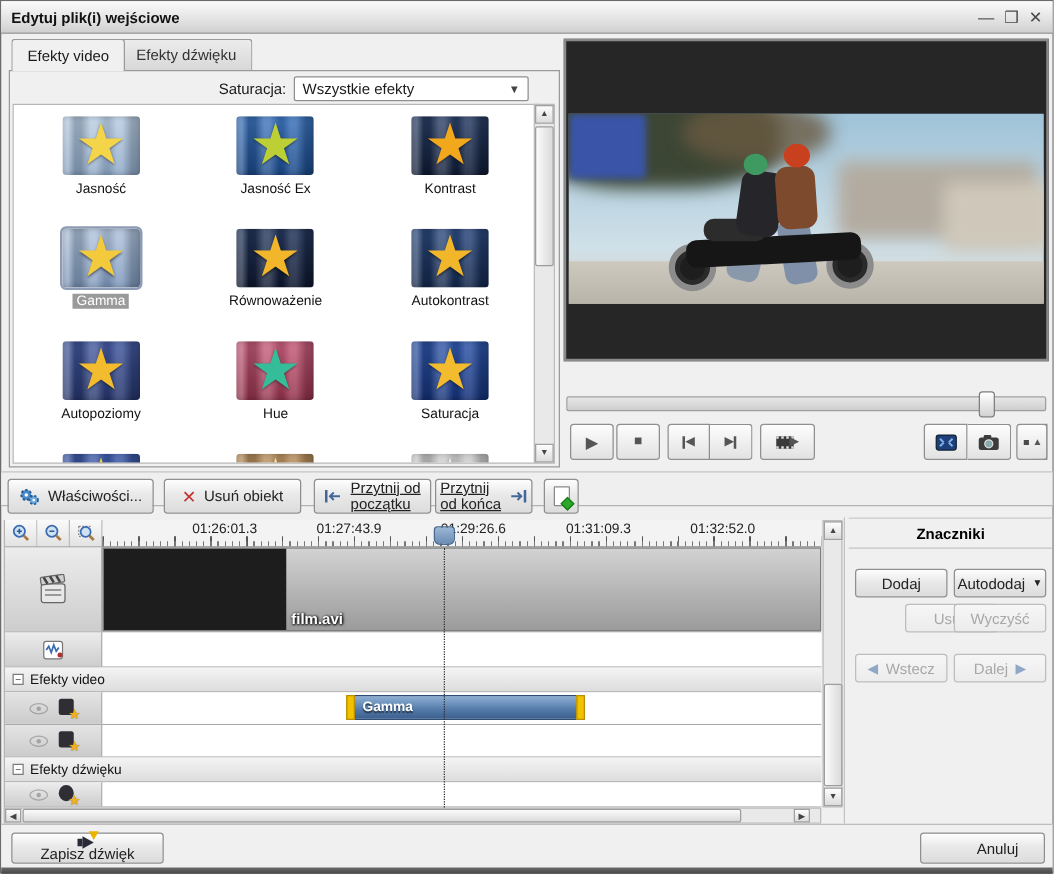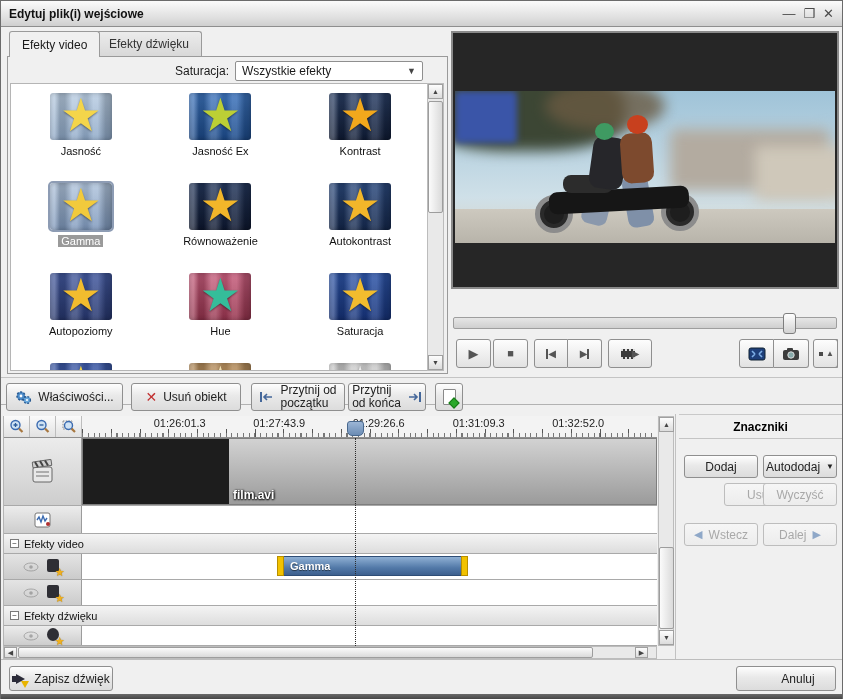--- a/index.html
+++ b/index.html
@@ -71,21 +71,21 @@
   .glyph{font-size:13px;color:#555;line-height:1;}
   .bar{display:inline-block;width:2px;height:10px;background:#555;}
   
   #toolbar{position:absolute;left:0;top:376px;width:100%;height:28px;background:#efefef;border-top:1px solid #c4c4c4;border-bottom:1px solid #b2b2b2;}
   #toolbar .btn{position:absolute;top:5px;height:28px;font-size:12px;}
   #btn-props{left:5px;width:117px;}
   #btn-del{left:130px;width:110px;}
   #btn-trim-start{left:250px;width:94px;font-size:11px;line-height:1.1;}
   #btn-trim-end{left:347px;width:78px;font-size:11px;line-height:1.1;}
   #btn-doc{left:434px;width:28px;}
-  .two-line{display:flex;flex-direction:column;align-items:flex-start;text-align:center;}
+  .two-line{display:flex;flex-direction:column;align-items:flex-start;text-align:center;text-decoration:underline;}
   .gear-icon,.x-icon{flex:none;}
   .x-icon{color:#c23030;font-weight:bold;font-size:14px;}
   .page-icon{position:relative;width:13px;height:16px;background:#fff;border:1px solid #8a8a8a;border-radius:1px;}
   .page-icon .diamond{position:absolute;right:-3px;bottom:-3px;width:8px;height:8px;background:#2aa82a;border:1px solid #177a17;transform:rotate(45deg);}
   
   #timeline{position:absolute;left:2px;top:415px;width:654px;height:243px;border-left:1px solid #b5b5b5;}
   .tl-row{position:relative;width:100%;display:flex;border-bottom:1px solid #a9a9a9;}
   .icon-col{width:78px;flex:none;background:linear-gradient(#ececec,#cdcdcd);border-right:1px solid #9c9c9c;display:flex;align-items:center;justify-content:center;gap:8px;}
   #ruler-row{height:22px;border-bottom:1px solid #8f8f8f;background:#f3f3f3;}
   #zoom-btns{width:78px;flex:none;display:flex;}
@@ -130,21 +130,21 @@
   #mk-auto{left:84px;top:40px;width:74px;}
   #mk-del{left:5px;top:68px;width:74px;margin-left:40px;}
   #mk-clear{left:84px;top:68px;width:74px;}
   #mk-back{left:5px;top:108px;width:74px;}
   #mk-next{left:84px;top:108px;width:74px;}
   .nav-arrow{color:#8fa8c8;font-size:11px;}
   #tl-divider{position:absolute;left:674px;top:413px;width:1px;height:245px;background:#c2c2c2;}
   
   #footer{position:absolute;left:0;top:658px;width:100%;height:37px;border-top:1px solid #bdbdbd;background:#f0f0f0;}
   #footer .btn{position:absolute;top:6px;height:25px;}
-  #btn-save-audio{left:8px;width:104px;}
+  #btn-save-audio{left:8px;width:122px;flex-direction:column;}
   #btn-save-images{left:136px;width:113px;}
   #btn-ok{left:628px;width:100px;}
   #btn-cancel{left:735px;width:100px;padding-left:24px;}
   #bottom-edge{position:absolute;left:0;top:693px;width:100%;height:6px;background:linear-gradient(#6a6a6a,#3f3f3f);}
   .spk-save{width:16px;height:14px;position:relative;}
   .spk-save .cone{position:absolute;left:0;top:2px;width:0;height:0;border-top:5px solid transparent;border-bottom:5px solid transparent;border-right:9px solid #2b2b38;}
   .spk-save .box{position:absolute;left:0;top:4px;width:4px;height:6px;background:#2b2b38;}
   .yellow-arrow{position:absolute;right:-1px;bottom:-2px;width:0;height:0;border-left:4px solid transparent;border-right:4px solid transparent;border-top:7px solid #e8b400;}
 </style>
 </head>

